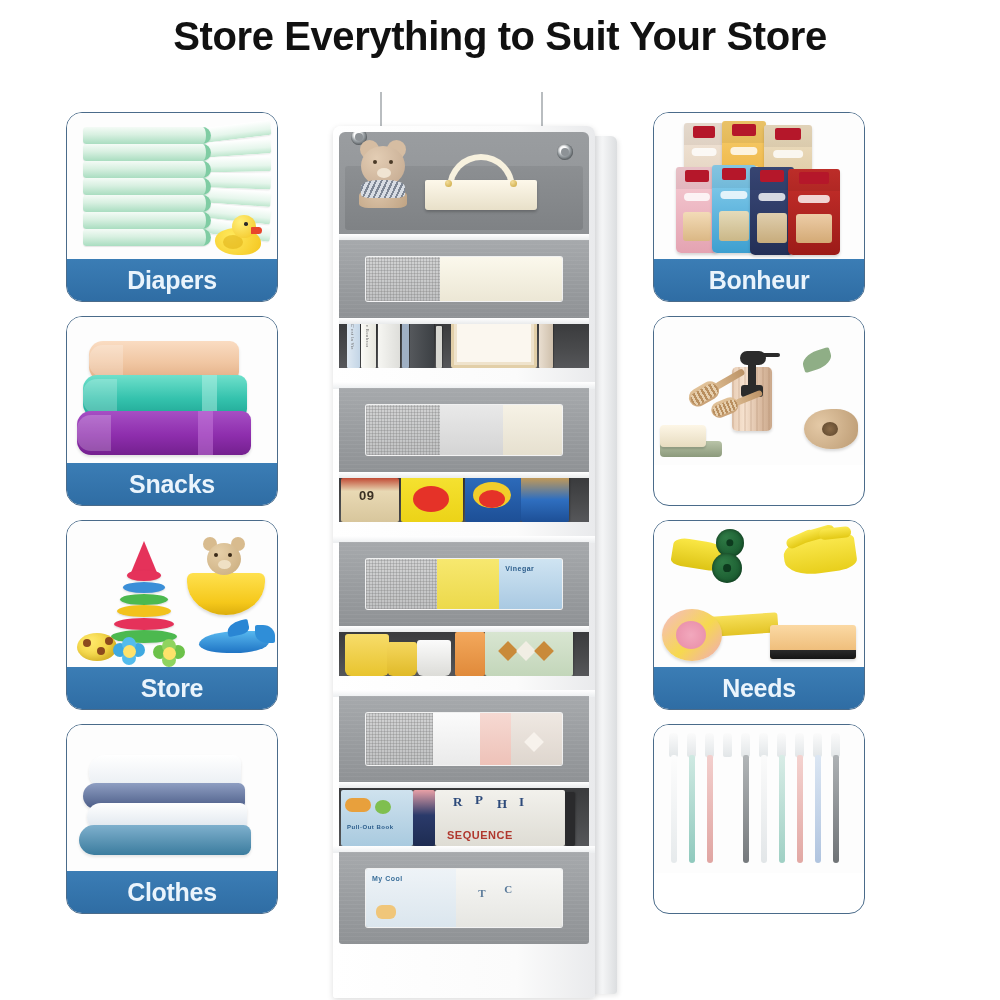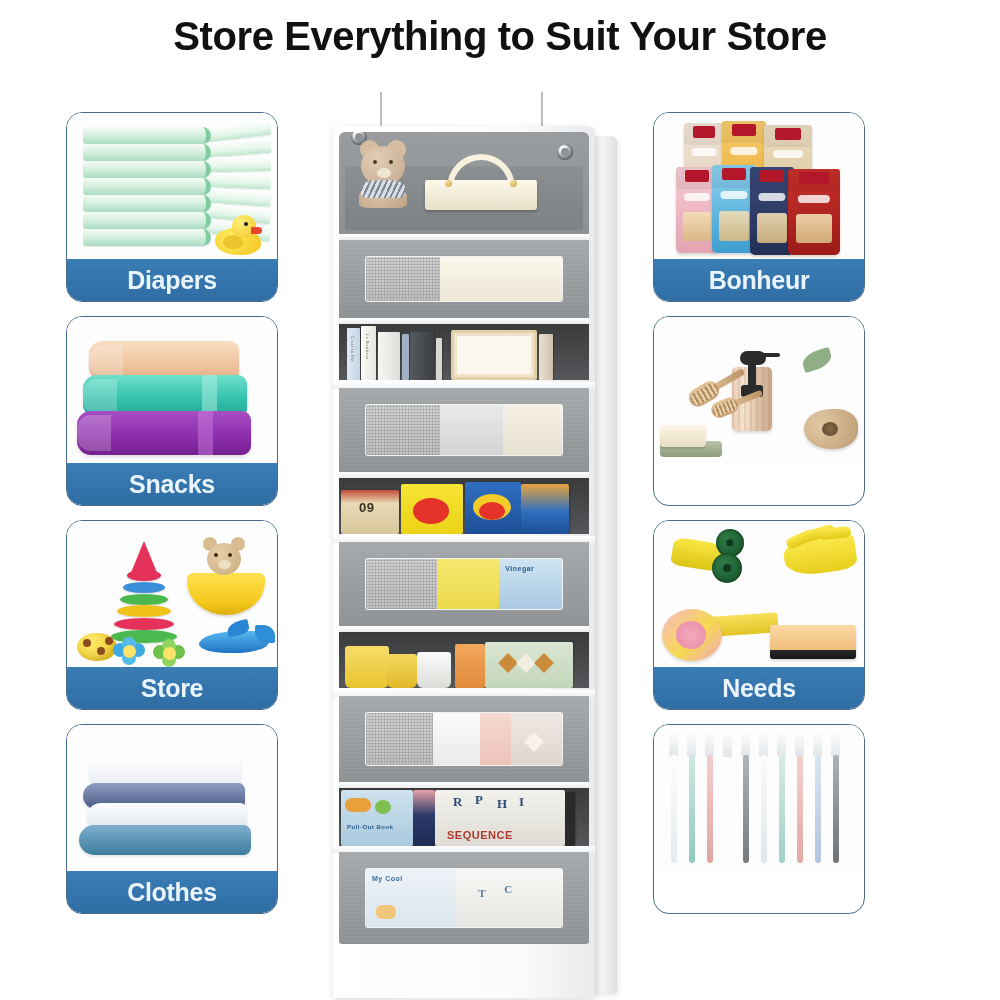--- a/index.html
+++ b/index.html
@@ -271,21 +271,21 @@
     position:absolute; left:6px; top:6px; width:250px; height:104px;
     background: linear-gradient(180deg,#9a9da0 0%, #8e9194 100%);
     border-radius:6px 6px 0 0;
     overflow:hidden;
   }
   .top-open { position:absolute; left:6px; top:34px; right:6px; bottom:6px;
     background: linear-gradient(180deg,#8c8f92,#7f8285); border-radius:3px; }
 
   .shelf { position:absolute; left:6px; width:250px; }
   .shelf-open {
-    position:absolute; left:0; right:0; top:0; height:56px;
+    position:absolute; left:0; right:0; top:0; height:44px;
     background: linear-gradient(180deg,#3a3b3d 0%, #4a4b4d 60%, #56575a 100%);
     overflow:hidden;
   }
   .shelf-rail {
     position:absolute; left:-6px; right:-6px; bottom:-7px; height:7px;
     background: linear-gradient(180deg,#ffffff,#eceef0);
   }
   .pocket {
     position:absolute; left:0; right:0; width:250px;
     background: linear-gradient(180deg,#a6a9ac 0%, #9a9da0 50%, #8f9295 100%);

